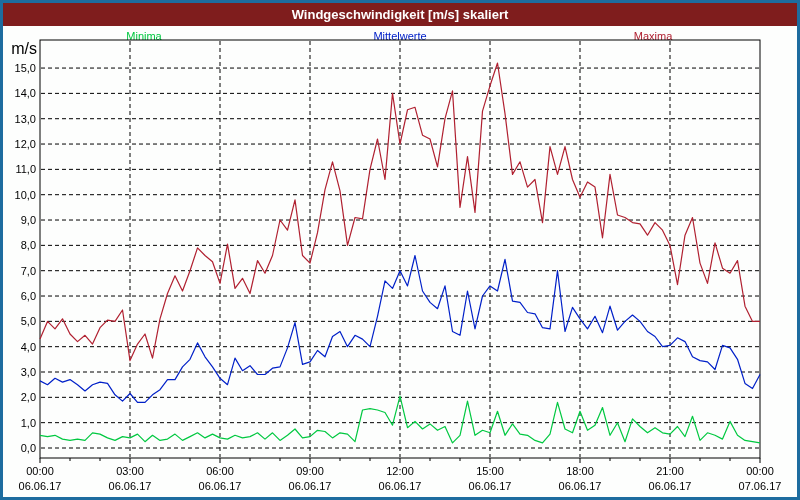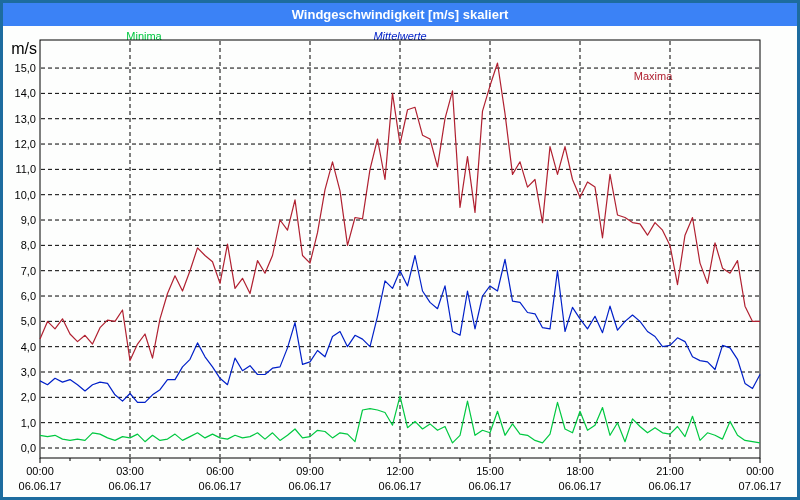--- a/index.html
+++ b/index.html
@@ -29,27 +29,27 @@
   svg{position:absolute;left:0;top:0;}
   .grid{stroke:#000;stroke-width:1;stroke-dasharray:4 3;}
   .frame{fill:none;stroke:#000;stroke-width:1;}
   .tick{stroke:#000;stroke-width:1;}
   .lbl{font-family:"Liberation Sans", sans-serif;font-size:11px;fill:#000;}
 </style>
 </head>
 <body>
 
 <div class="page">
-  <div class="titlebar" style="background: #3b82f6; color: rgb(255, 255, 255); align-items: center;">
+  <div class="titlebar" style="background: #7f1d1d; color: rgb(255, 255, 255); align-items: center;">
     <span>Windgeschwindigkeit [m/s] skaliert</span>
   </div>
 
   <div class="legend-label" style="left: 141px; color: rgb(0, 200, 64);">Minima</div>
-  <div class="legend-label" style="left: 397px; color: rgb(0, 32, 200); font-style: italic;">Mittelwerte</div>
-  <div class="legend-label" style="left: 650px; color: rgb(176, 32, 48); margin-top: 40px;">Maxima</div>
+  <div class="legend-label" style="left: 397px; color: rgb(0, 32, 200);">Mittelwerte</div>
+  <div class="legend-label" style="left: 650px; color: rgb(176, 32, 48);">Maxima</div>
 
   <div class="unit-label">m/s</div>
 
   <svg id="plot-svg" width="794" height="494" viewBox="0 0 794 494">
       <g>
         <line x1="38" y1="445" x2="756" y2="445" class="grid"></line>
         <line x1="38" y1="419.67" x2="756" y2="419.67" class="grid"></line>
         <line x1="38" y1="394.34000000000003" x2="756" y2="394.34000000000003" class="grid"></line>
         <line x1="38" y1="369.01" x2="756" y2="369.01" class="grid"></line>
         <line x1="38" y1="343.68" x2="756" y2="343.68" class="grid"></line>

